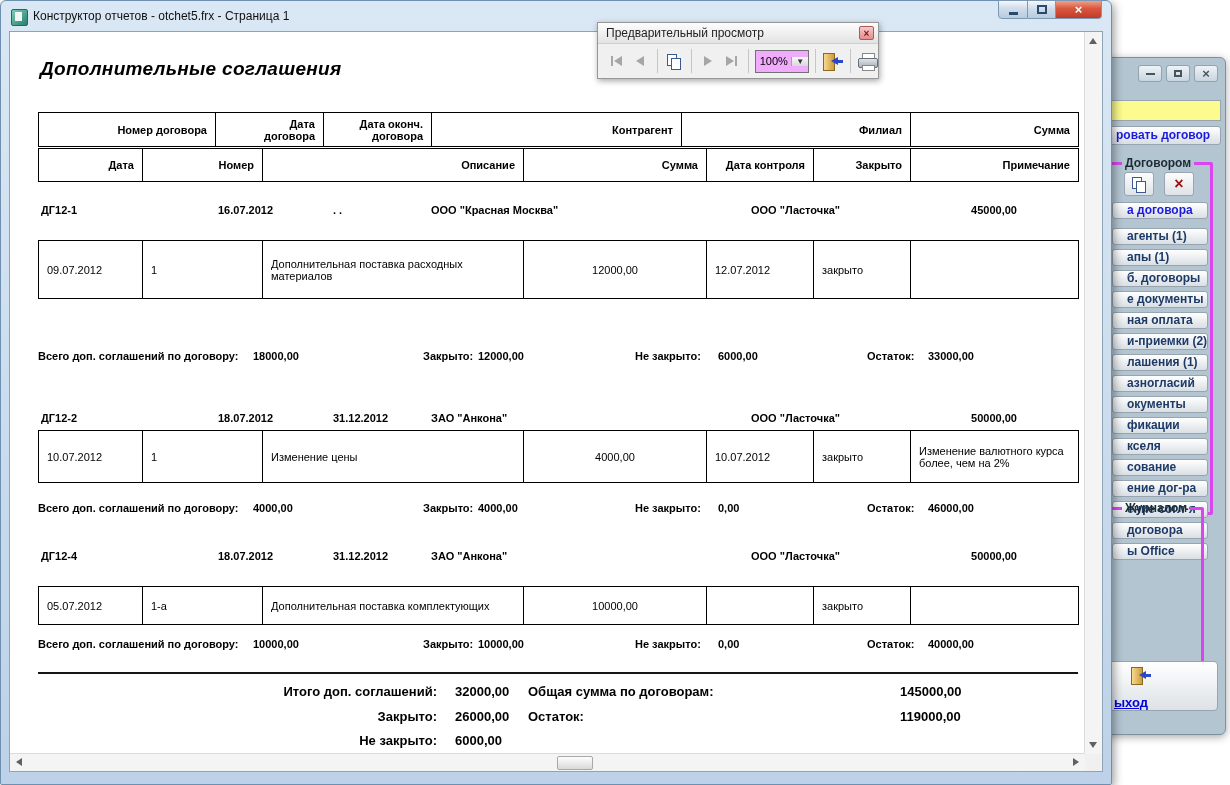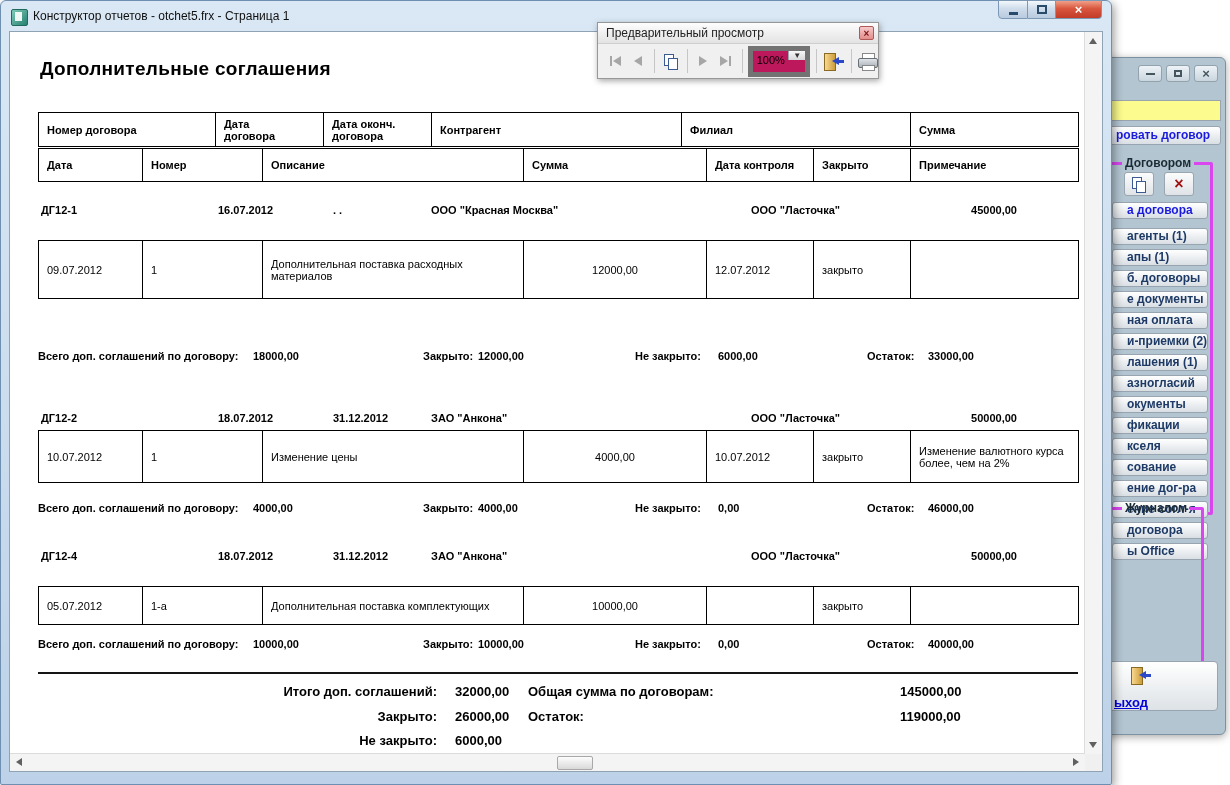--- a/index.html
+++ b/index.html
@@ -93,24 +93,24 @@
   .sb-a{position:absolute;display:flex;align-items:center;justify-content:center;background:#f4f4f4;}
   .v-up{top:1px;left:0;width:16px;height:16px;}
   .v-dn{bottom:1px;left:0;width:16px;height:16px;}
   .h-lf{left:1px;top:0;width:16px;height:16px;}
   .h-rt{right:1px;top:0;width:16px;height:16px;}
   .h-thumb{position:absolute;left:547px;top:2px;width:34px;height:12px;
      background:linear-gradient(#fdfdfd,#d9d9d9);border:1px solid #a8a8a8;border-radius:2px;}
 
   
   .report{position:absolute;left:28px;top:0;width:1046px;height:722px;color:#000;}
-  .r-title{position:absolute;left:2px;top:26px;font-size:19px;font-weight:bold;letter-spacing:.3px;}
+  .r-title{position:absolute;left:2px;top:26px;font-size:19px;font-weight:bold;letter-spacing:.3px;font-style:italic;}
   table.rt{border-collapse:collapse;table-layout:fixed;position:absolute;left:0;width:1040px;}
   table.rt td{border:1px solid #000;font-size:11px;padding:2px 8px;overflow:hidden;vertical-align:middle;}
-  table.ht td{font-weight:bold;text-align:left;white-space:pre-line;}
+  table.ht td{font-weight:bold;text-align:right;white-space:pre-line;}
   td.c{text-align:center;}
   .gh{position:absolute;left:0;width:1040px;height:20px;font-size:11px;font-weight:bold;}
   .gh span{position:absolute;white-space:nowrap;top:0;}
   .g-num{left:3px;} .g-d1{left:180px;} .g-d2{left:295px;} .g-ctr{left:393px;}
   .g-br{left:643px;width:229px;text-align:center;} .g-sum{left:872px;width:168px;text-align:center;}
   .gt{position:absolute;left:0;width:1040px;height:16px;font-size:11px;font-weight:bold;}
   .gt span{position:absolute;white-space:nowrap;top:0;}
   .t-l1{left:0;} .t-v1{left:215px;} .t-l2{left:385px;} .t-v2{left:440px;}
   .t-l3{left:597px;} .t-v3{left:680px;} .t-l4{left:829px;} .t-v4{left:890px;}
   .sepline{position:absolute;left:0;top:640px;width:1040px;height:2px;background:#151515;}
@@ -128,21 +128,21 @@
   .pt-title-text{position:absolute;left:8px;top:3px;font-size:12px;color:#222;}
   .pt-close{position:absolute;right:4px;top:3px;width:15px;height:14px;padding:0;
      background:linear-gradient(#f6caca,#e48c8c);border:1px solid #b05858;border-radius:2px;
      color:#7c1414;font-weight:bold;font-size:10px;line-height:11px;text-align:center;}
   .pt-row{display:flex;align-items:center;height:34px;padding-left:8px;gap:3px;}
   .pt-btn{width:24px;height:24px;display:flex;align-items:center;justify-content:center;gap:1px;background:transparent;border:none;padding:0;}
   .nv-tl{width:0;height:0;border-top:5px solid transparent;border-bottom:5px solid transparent;border-right:8px solid #a6a6a6;}
   .nv-tr{width:0;height:0;border-top:5px solid transparent;border-bottom:5px solid transparent;border-left:8px solid #a6a6a6;}
   .nv-bar{width:2px;height:10px;background:#a6a6a6;}
   .pt-sep{width:1px;height:24px;background:#c6c6c6;margin:0 3px;}
-  .pt-combo{display:flex;height:21px;border:5px solid #737373;background:#be185d;align-items:flex-start;}
+  .pt-combo{display:flex;height:21px;border:1px solid #737373;background:#f0abfc;align-items:center;}
   .pt-combo .val{width:35px;font-size:11px;text-align:center;line-height:19px;}
   .pt-combo .dd{width:16px;background:linear-gradient(#f8f8f8,#d8d8d8);border-left:1px solid #9aa7b0;
      display:flex;align-items:center;justify-content:center;font-size:8px;color:#333;}
 </style>
 </head>
 <body>
 
 <div class="side-window">
   <div class="sw-caption">
     <button class="sw-cap-btn">

